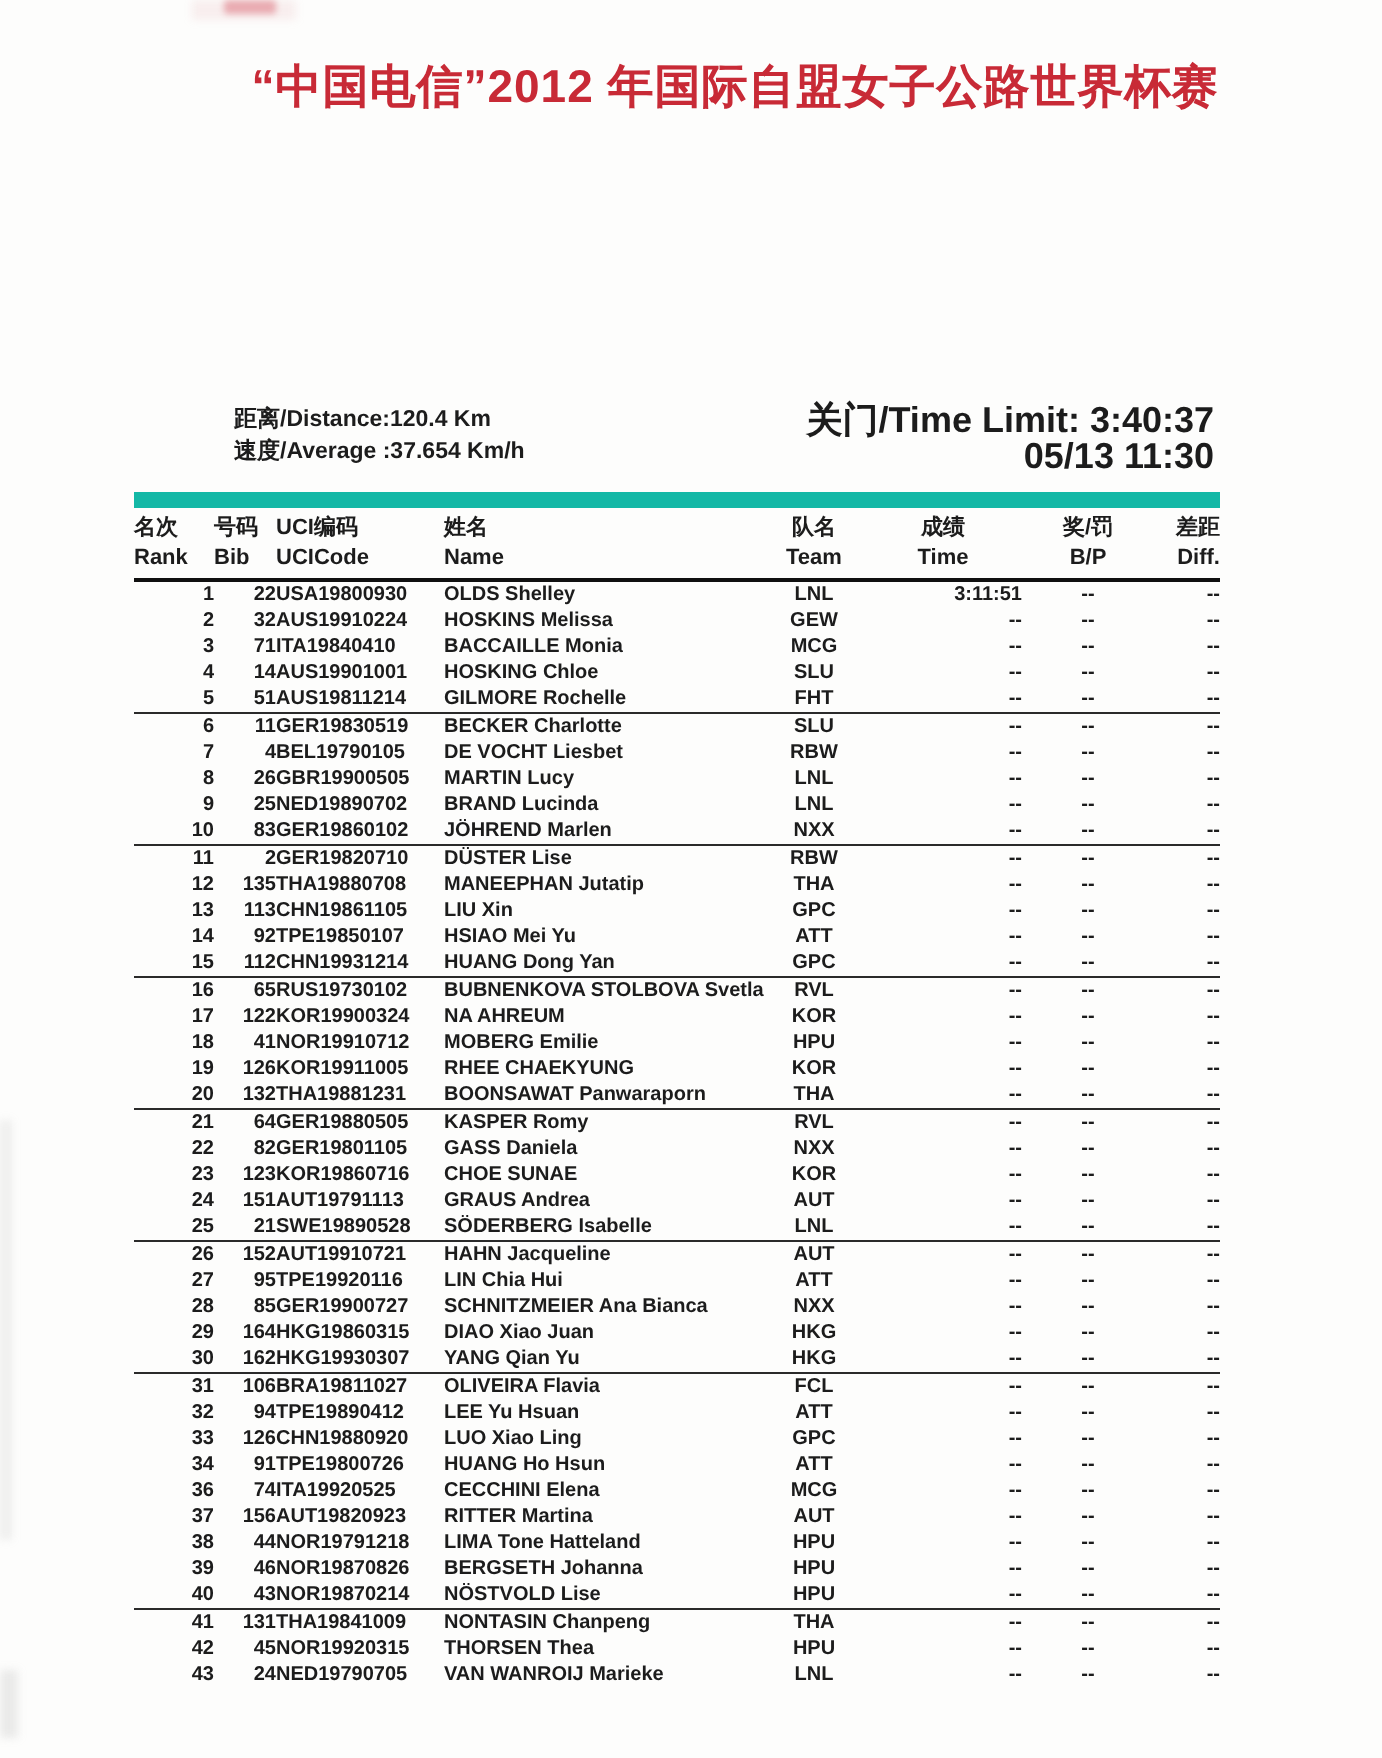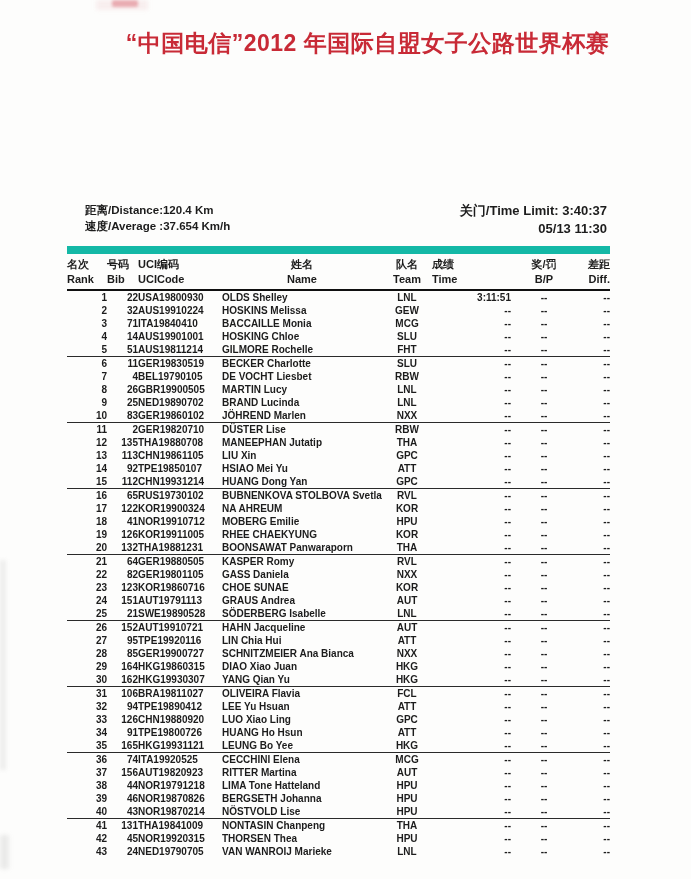--- a/index.html
+++ b/index.html
@@ -33,22 +33,22 @@
   }
   .subheader{
     position:absolute;top:165px;left:85px;right:84px;
     display:flex;justify-content:space-between;align-items:flex-start;
     font-size:14px;font-weight:bold;line-height:18px;
   }
   .infoblock{
     position:absolute;top:202px;left:85px;right:84px;
     display:flex;justify-content:space-between;align-items:flex-start;
   }
-  .info-left{font-size:11.5px;font-weight:bold;line-height:16px;}
-  .info-right{font-size:13px;font-weight:bold;line-height:17.5px;text-align:right;}
+  .info-left{font-size:11.5px;font-weight:bold;line-height:16px;margin-left:32px;}
+  .info-right{font-size:18px;font-weight:bold;line-height:17.5px;text-align:right;}
   .results{
     position:absolute;left:67px;top:246px;width:543px;
   }
   table.res{
     border-collapse:collapse;table-layout:fixed;width:543px;
     border-top:8px solid #14b8a6;
   }
   table.res th{
     font-size:11px;font-weight:bold;line-height:15px;
     padding:3px 0 2px 0;vertical-align:top;white-space:nowrap;
@@ -60,23 +60,23 @@
   }
   tr.group-end td{border-bottom:1.5px solid #2a2a2a;}
   
   col.w-rank{width:40px;} col.w-bib{width:31px;} col.w-uci{width:84px;}
   col.w-name{width:160px;} col.w-team{width:50px;} col.w-time{width:79px;}
   col.w-bp{width:66px;} col.w-diff{width:33px;}
   
   th.h-rank{text-align:left;}
   th.h-bib{text-align:left;padding-left:6px;}
   th.h-uci{text-align:left;padding-left:5px;margin-left:12px;}
-  th.h-name{text-align:center;}
+  th.h-name{text-align:left;}
   th.h-team{text-align:center;}
-  th.h-time{text-align:left;padding-right:3px;}
+  th.h-time{text-align:center;padding-right:3px;}
   th.h-bp{text-align:center;}
   th.h-diff{text-align:right;padding-right:5px;}
   
   td.c-rank{text-align:right;padding-right:4px;}
   td.c-bib{text-align:right;padding-right:1px;}
   td.c-uci{text-align:left;padding-left:5px;}
   td.c-name{text-align:left;}
   td.c-team{text-align:center;}
   td.c-time{text-align:right;padding-right:3px;}
   td.c-bp{text-align:center;}
@@ -487,30 +487,20 @@
           <tr>
             <td class="c-rank">34</td>
             <td class="c-bib">91</td>
             <td class="c-uci">TPE19800726</td>
             <td class="c-name">HUANG Ho Hsun</td>
             <td class="c-team">ATT</td>
             <td class="c-time">--</td>
             <td class="c-bp">--</td>
             <td class="c-diff">--</td>
           </tr>
-          <tr class="group-end">
-            <td class="c-rank">35</td>
-            <td class="c-bib">165</td>
-            <td class="c-uci">HKG19931121</td>
-            <td class="c-name">LEUNG Bo Yee</td>
-            <td class="c-team">HKG</td>
-            <td class="c-time">--</td>
-            <td class="c-bp">--</td>
-            <td class="c-diff">--</td>
-          </tr>
           <tr>
             <td class="c-rank">36</td>
             <td class="c-bib">74</td>
             <td class="c-uci">ITA19920525</td>
             <td class="c-name">CECCHINI Elena</td>
             <td class="c-team">MCG</td>
             <td class="c-time">--</td>
             <td class="c-bp">--</td>
             <td class="c-diff">--</td>
           </tr>

